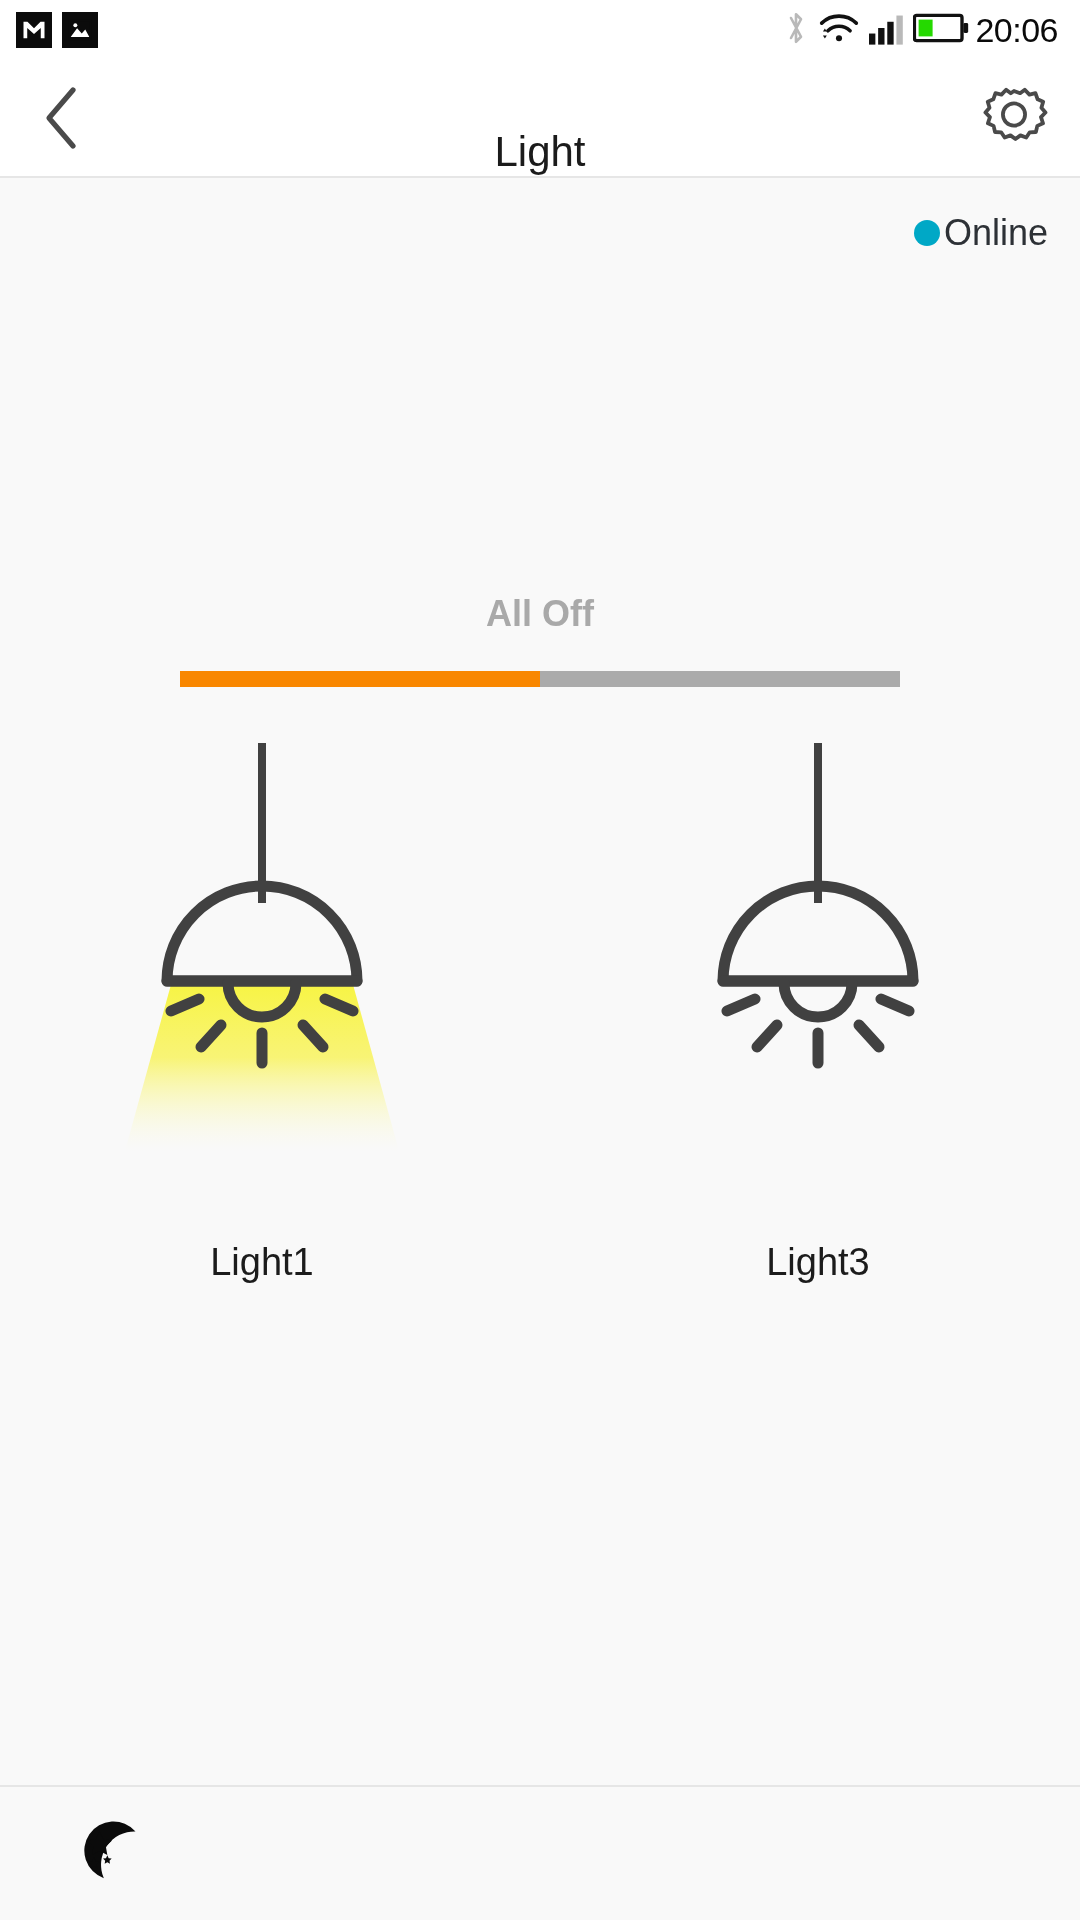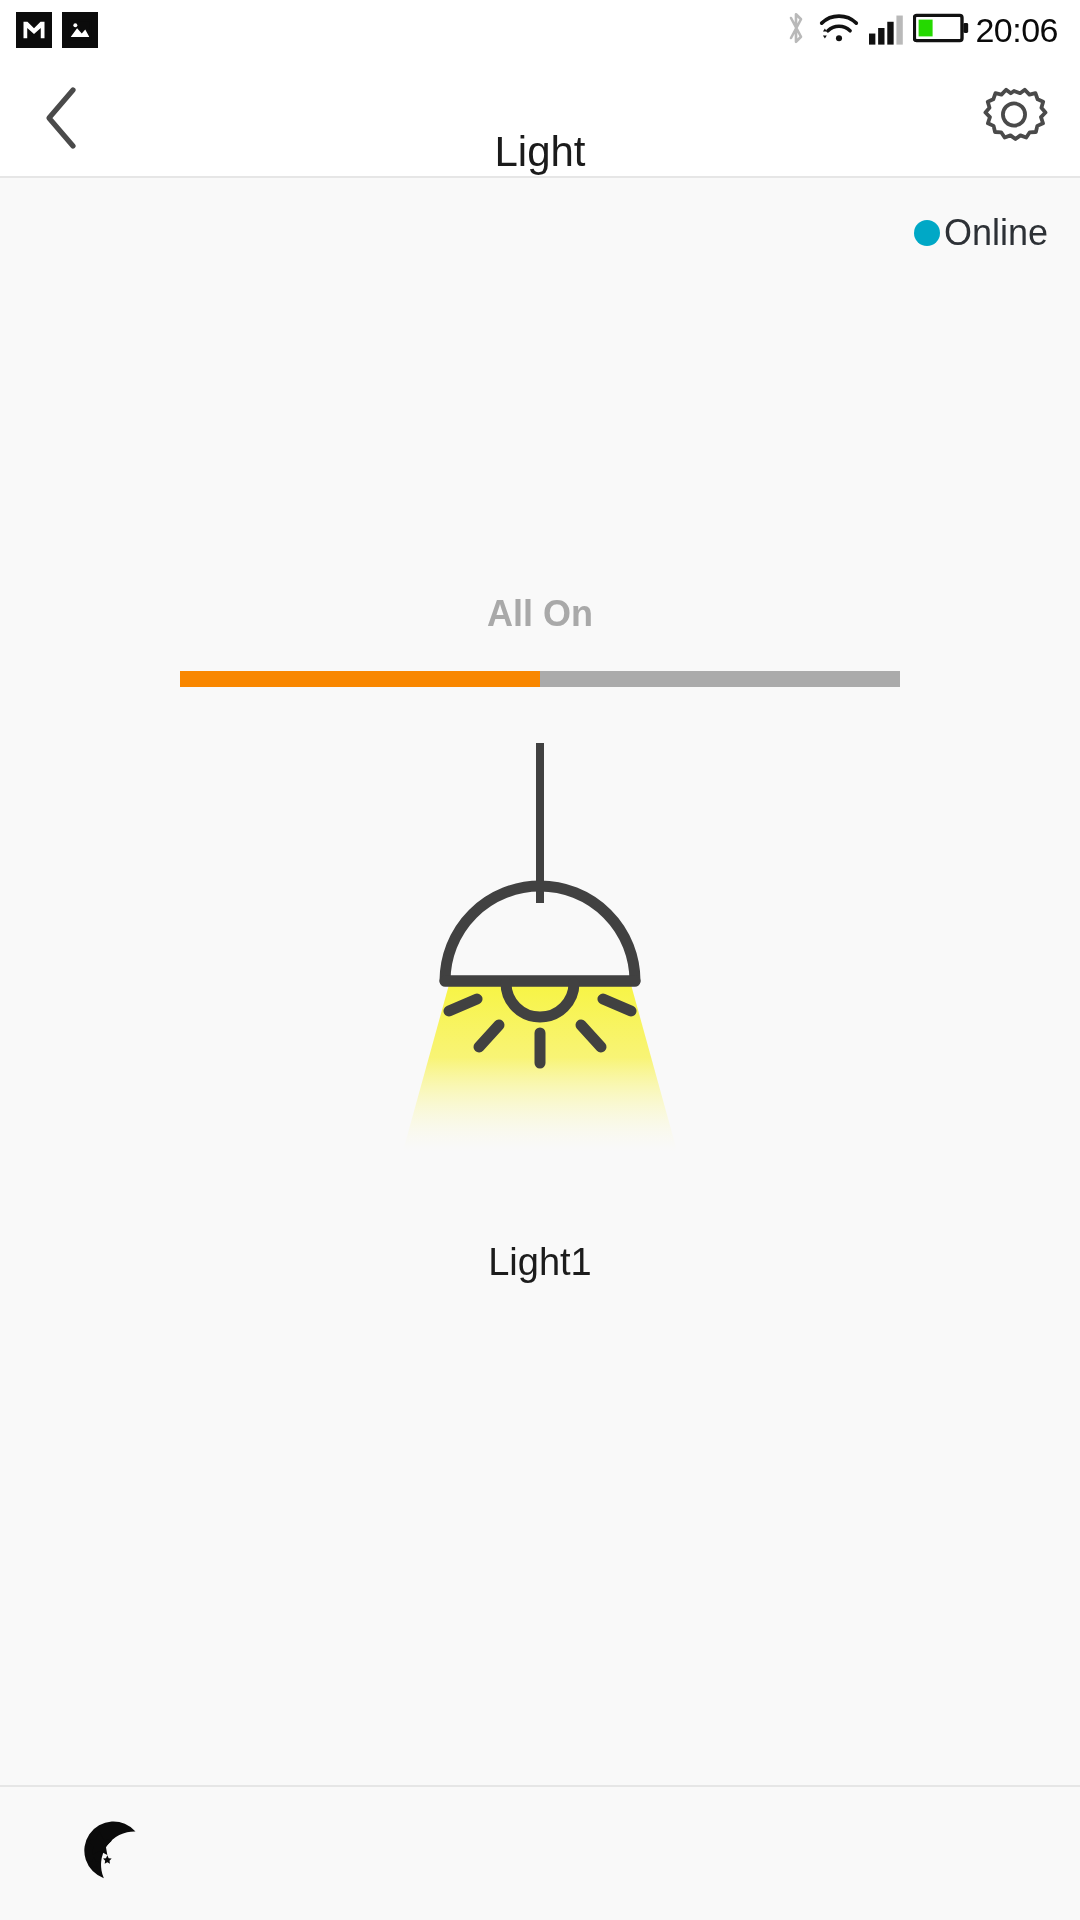--- a/index.html
+++ b/index.html
@@ -278,21 +278,21 @@
 
   <div class="content">
 
     <div class="status-row">
       <span class="status-dot"></span>
       <span class="status-text">Online</span>
     </div>
 
     <div class="tabs-wrap">
       <div class="tabs-labels">
-        <div class="tab-label">All On</div>
+        <div class="tab-label">All Off</div>
       </div>
       <div class="tabs-track">
         <div class="tab-bar active"></div>
         <div class="tab-bar inactive"></div>
       </div>
     </div>
 
     <div class="lights-row">
 
       <div class="light-cell">
@@ -319,20 +319,36 @@
             <line x1="104" y1="292" x2="84" y2="314" stroke="#414141" stroke-width="11" stroke-linecap="round"></line>
             <line x1="186" y1="292" x2="206" y2="314" stroke="#414141" stroke-width="11" stroke-linecap="round"></line>
             <line x1="82" y1="266" x2="54" y2="278" stroke="#414141" stroke-width="11" stroke-linecap="round"></line>
             <line x1="208" y1="266" x2="236" y2="278" stroke="#414141" stroke-width="11" stroke-linecap="round"></line>
           </svg>
         </div>
         <div class="light-name">Light1</div>
       </div>
 
 
+      <div class="light-cell">
+        <div class="lamp-holder">
+          <svg class="lamp-svg" viewBox="0 0 290 420">
+            <rect x="141" y="10" width="8" height="160" fill="#414141"></rect>
+            <path d="M50 248 A95 95 0 0 1 240 248 Z" fill="none" stroke="#414141" stroke-width="11" stroke-linejoin="round"></path>
+            <line x1="50" y1="248" x2="240" y2="248" stroke="#414141" stroke-width="11" stroke-linecap="round"></line>
+            <path d="M111 250 A34 34 0 0 0 179 250" fill="none" stroke="#414141" stroke-width="11" stroke-linecap="round"></path>
+            <line x1="145" y1="300" x2="145" y2="330" stroke="#414141" stroke-width="11" stroke-linecap="round"></line>
+            <line x1="104" y1="292" x2="84" y2="314" stroke="#414141" stroke-width="11" stroke-linecap="round"></line>
+            <line x1="186" y1="292" x2="206" y2="314" stroke="#414141" stroke-width="11" stroke-linecap="round"></line>
+            <line x1="82" y1="266" x2="54" y2="278" stroke="#414141" stroke-width="11" stroke-linecap="round"></line>
+            <line x1="208" y1="266" x2="236" y2="278" stroke="#414141" stroke-width="11" stroke-linecap="round"></line>
+          </svg>
+        </div>
+        <div class="light-name">Light3</div>
+      </div>
     </div>
 
     <div class="bottombar">
       <div class="moon-btn">
         <svg width="80" height="80" viewBox="0 0 48 48">
           <path d="M34.5 8.5 A17.5 17.5 0 1 0 15.5 36.5 A20 20 0 0 1 34.5 8.5 Z" fill="#0b0b0b" transform="translate(3,2)"></path>
           <path d="M16 10.5 L18.3 15.2 L23.4 15.9 L19.7 19.5 L20.6 24.6 L16 22.2 L11.4 24.6 L12.3 19.5 L8.6 15.9 L13.7 15.2 Z" fill="#0b0b0b"></path>
           <path d="M12.6 26.2 L13.6 28.3 L15.9 28.6 L14.2 30.2 L14.6 32.5 L12.6 31.4 L10.5 32.5 L10.9 30.2 L9.2 28.6 L11.5 28.3 Z" fill="#0b0b0b"></path>
           <path d="M20.6 24.8 L21.4 26.5 L23.2 26.7 L21.9 28.0 L22.2 29.8 L20.6 28.9 L19.0 29.8 L19.3 28.0 L18.0 26.7 L19.8 26.5 Z" fill="#0b0b0b"></path>
         </svg>

